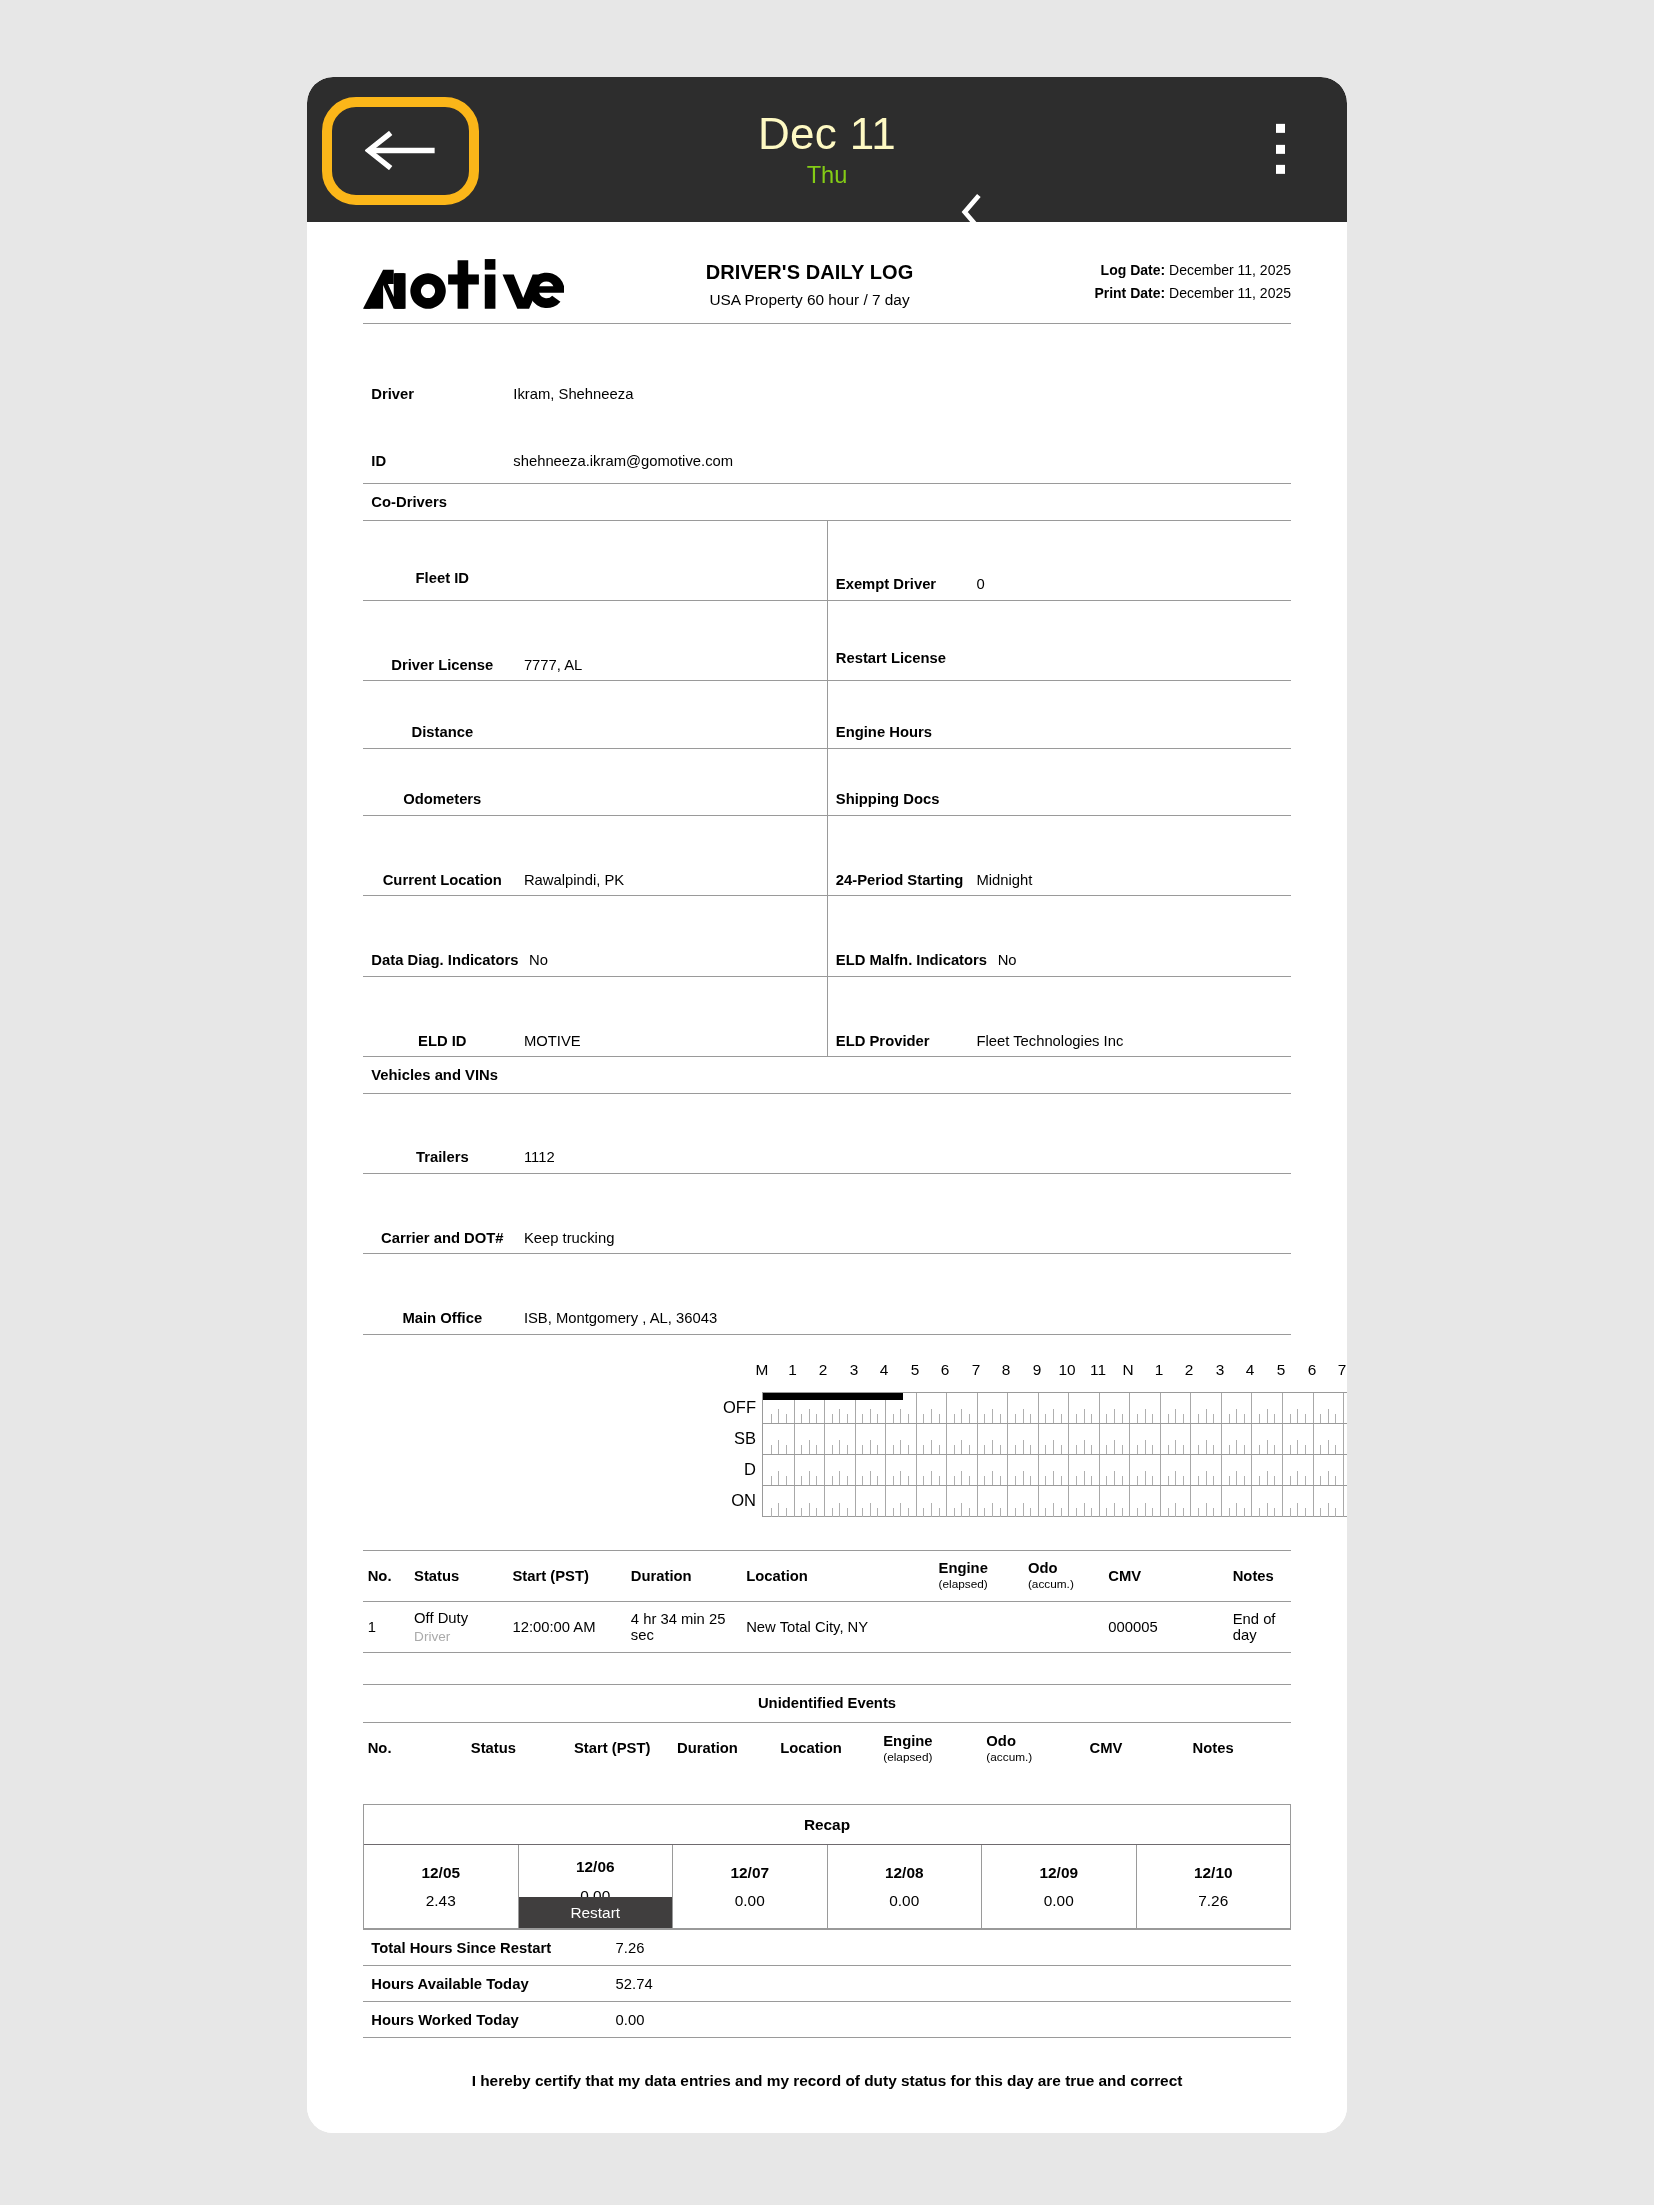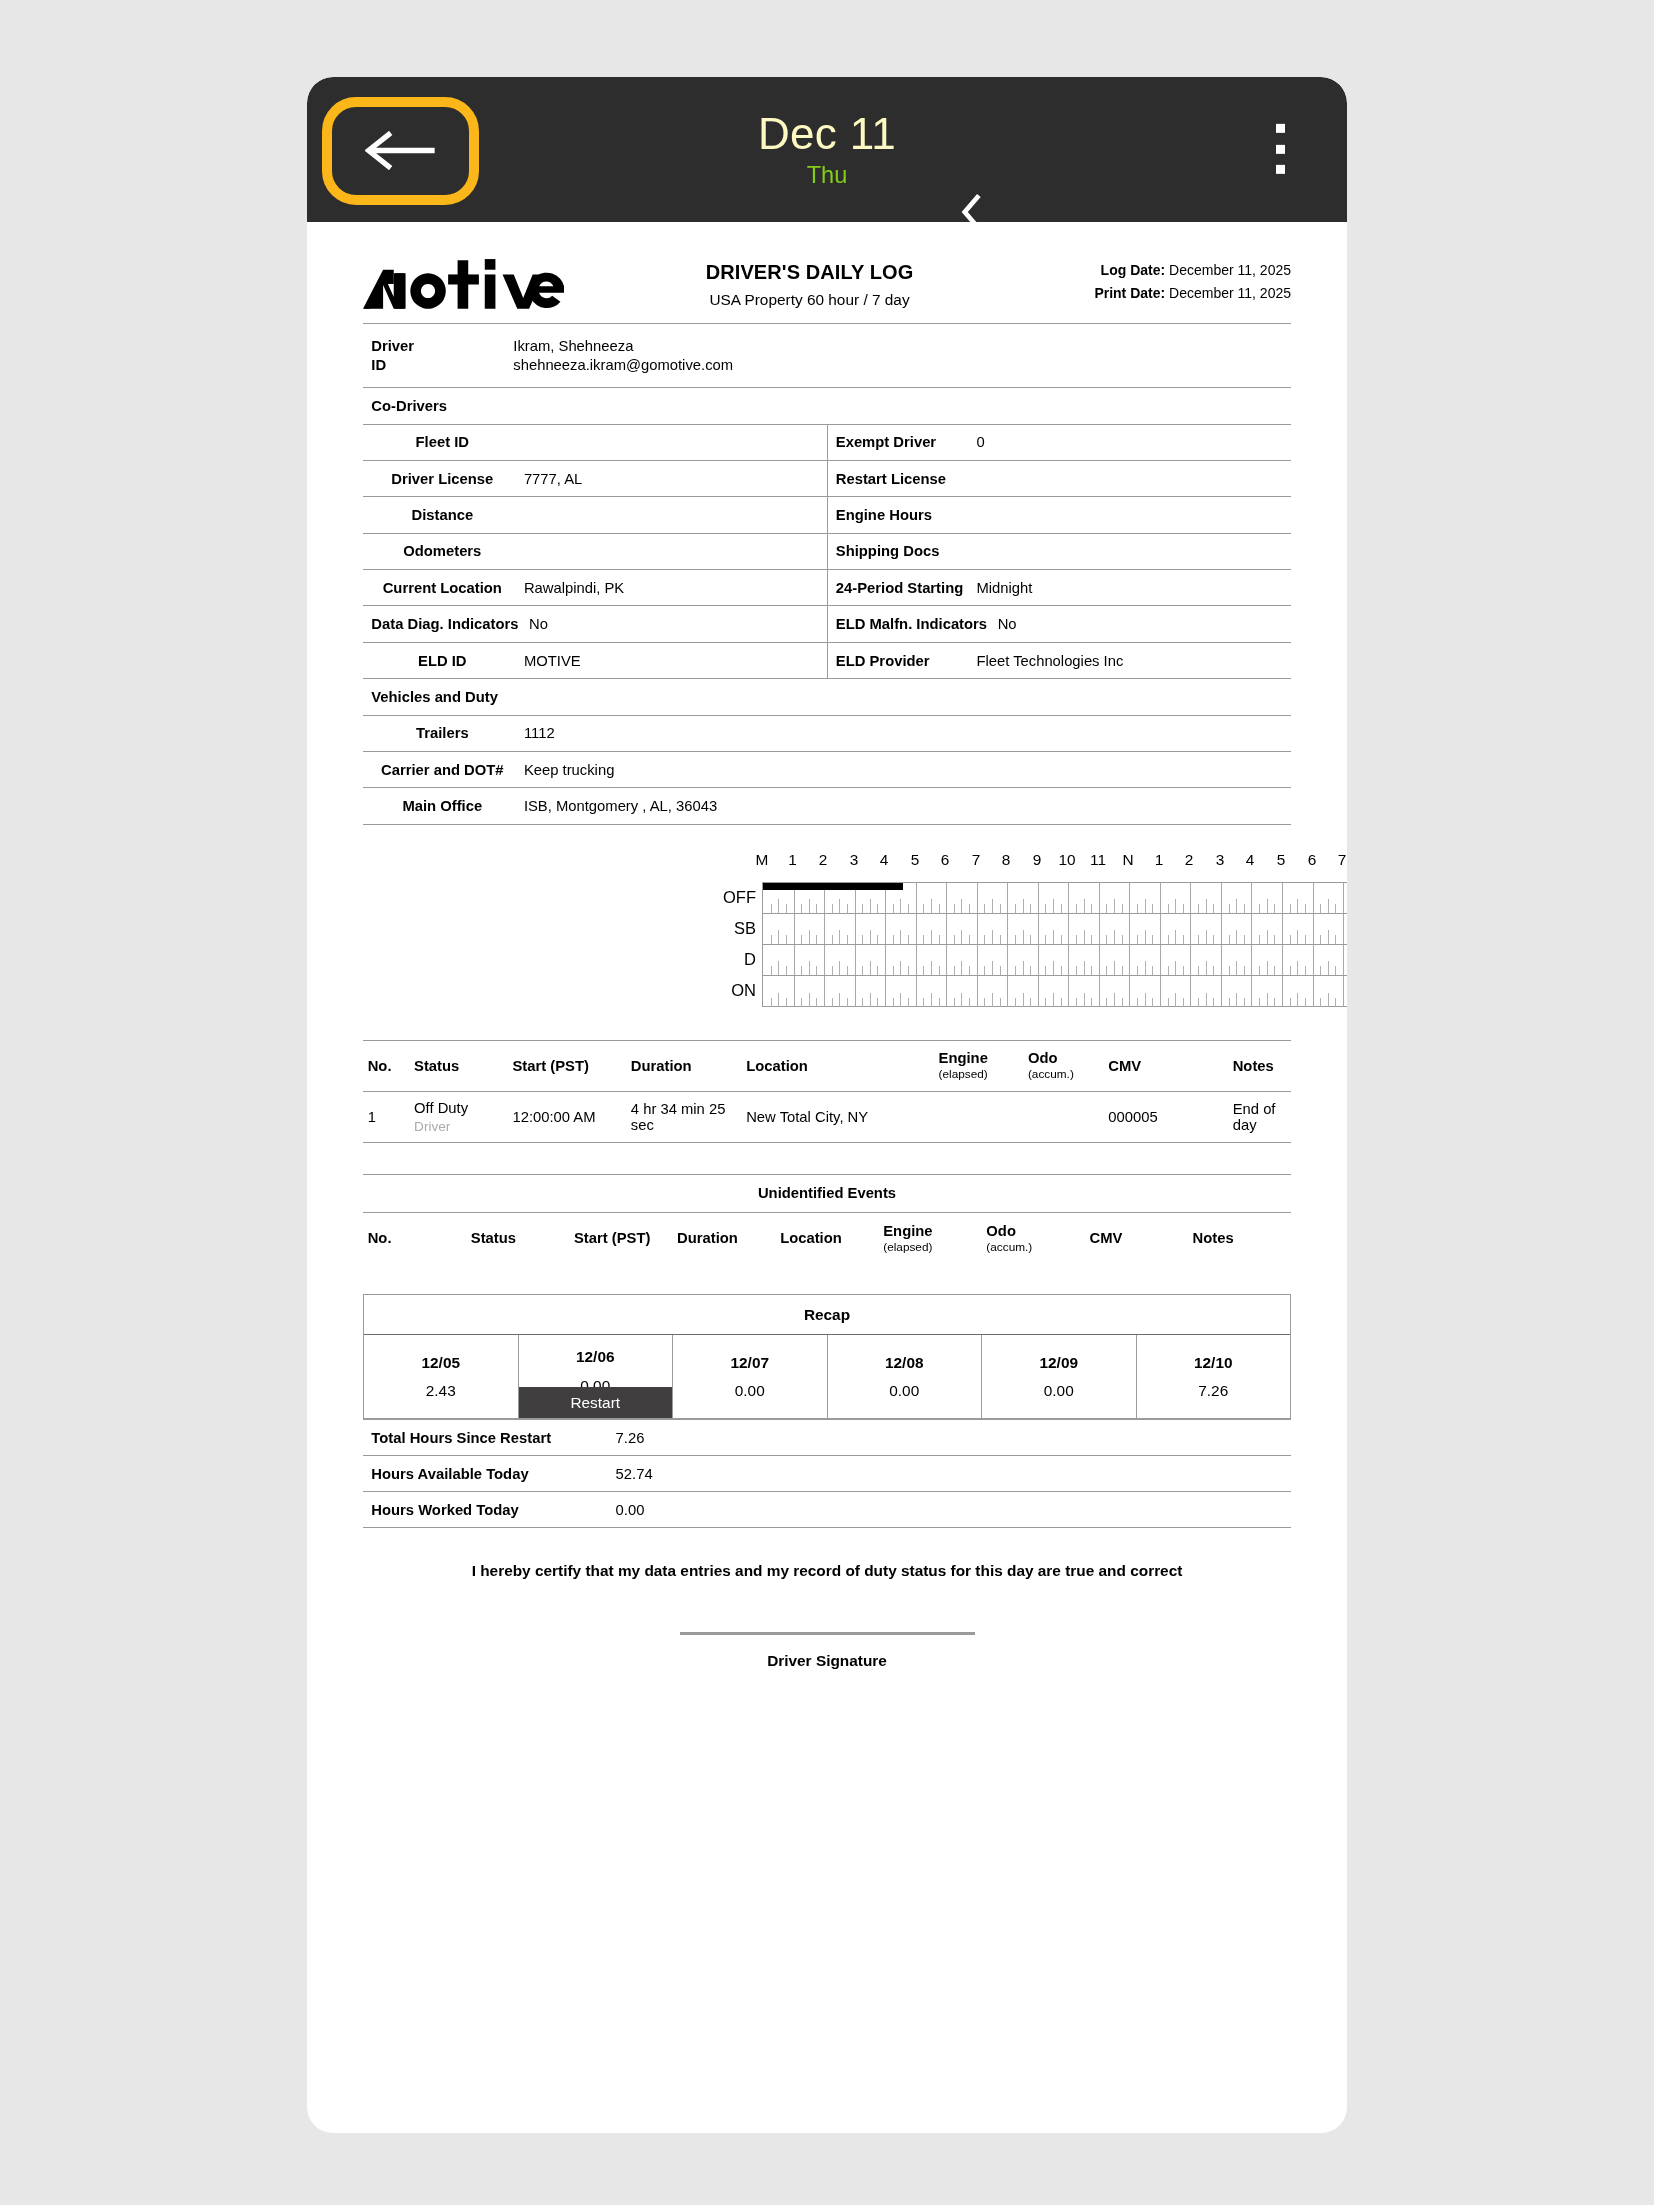--- a/index.html
+++ b/index.html
@@ -84,21 +84,21 @@
   }
   table.grid td{
     border-top:1.8px solid #9a9a9a;
     padding:7.7px 0 7.7px 8.3px;
     font-size:14.8px;color:#000;vertical-align:middle;
     height:20px;
   }
   table.grid tr:last-child td{border-bottom:1.8px solid #9a9a9a;}
   td.split{border-left:1.8px solid #9a9a9a;}
   .lbl{font-weight:bold;display:inline-block;}
-  .val{display:inline-block;}
+  .val{display:inline-block;margin-top:48px;}
   .w-half{width:50%;}
 
   
   .kv{display:flex;align-items:baseline;}
   .kv .lbl{flex:0 0 auto;}
   .kv .val{margin-left:10.6px;}
   .kv.fix .lbl{width:142px;text-align:center;}
   .kv.fix2 .lbl{width:130px;}
 
   .drv-cell{padding-top:10.6px !important;padding-bottom:10.6px !important;}
@@ -387,21 +387,21 @@
         <td class="split">
           <div class="kv fix2">
             <span class="lbl">ELD Provider</span>
             <span class="val">Fleet Technologies Inc</span>
           </div>
         </td>
       </tr>
 
       <tr>
         <td colspan="2">
-          <span class="lbl">Vehicles and Duty</span>
+          <span class="lbl">Vehicles and VINs</span>
         </td>
       </tr>
       <tr>
         <td colspan="2">
           <div class="kv fix">
             <span class="lbl">Trailers</span>
             <span class="val">1112</span>
           </div>
         </td>
       </tr>

